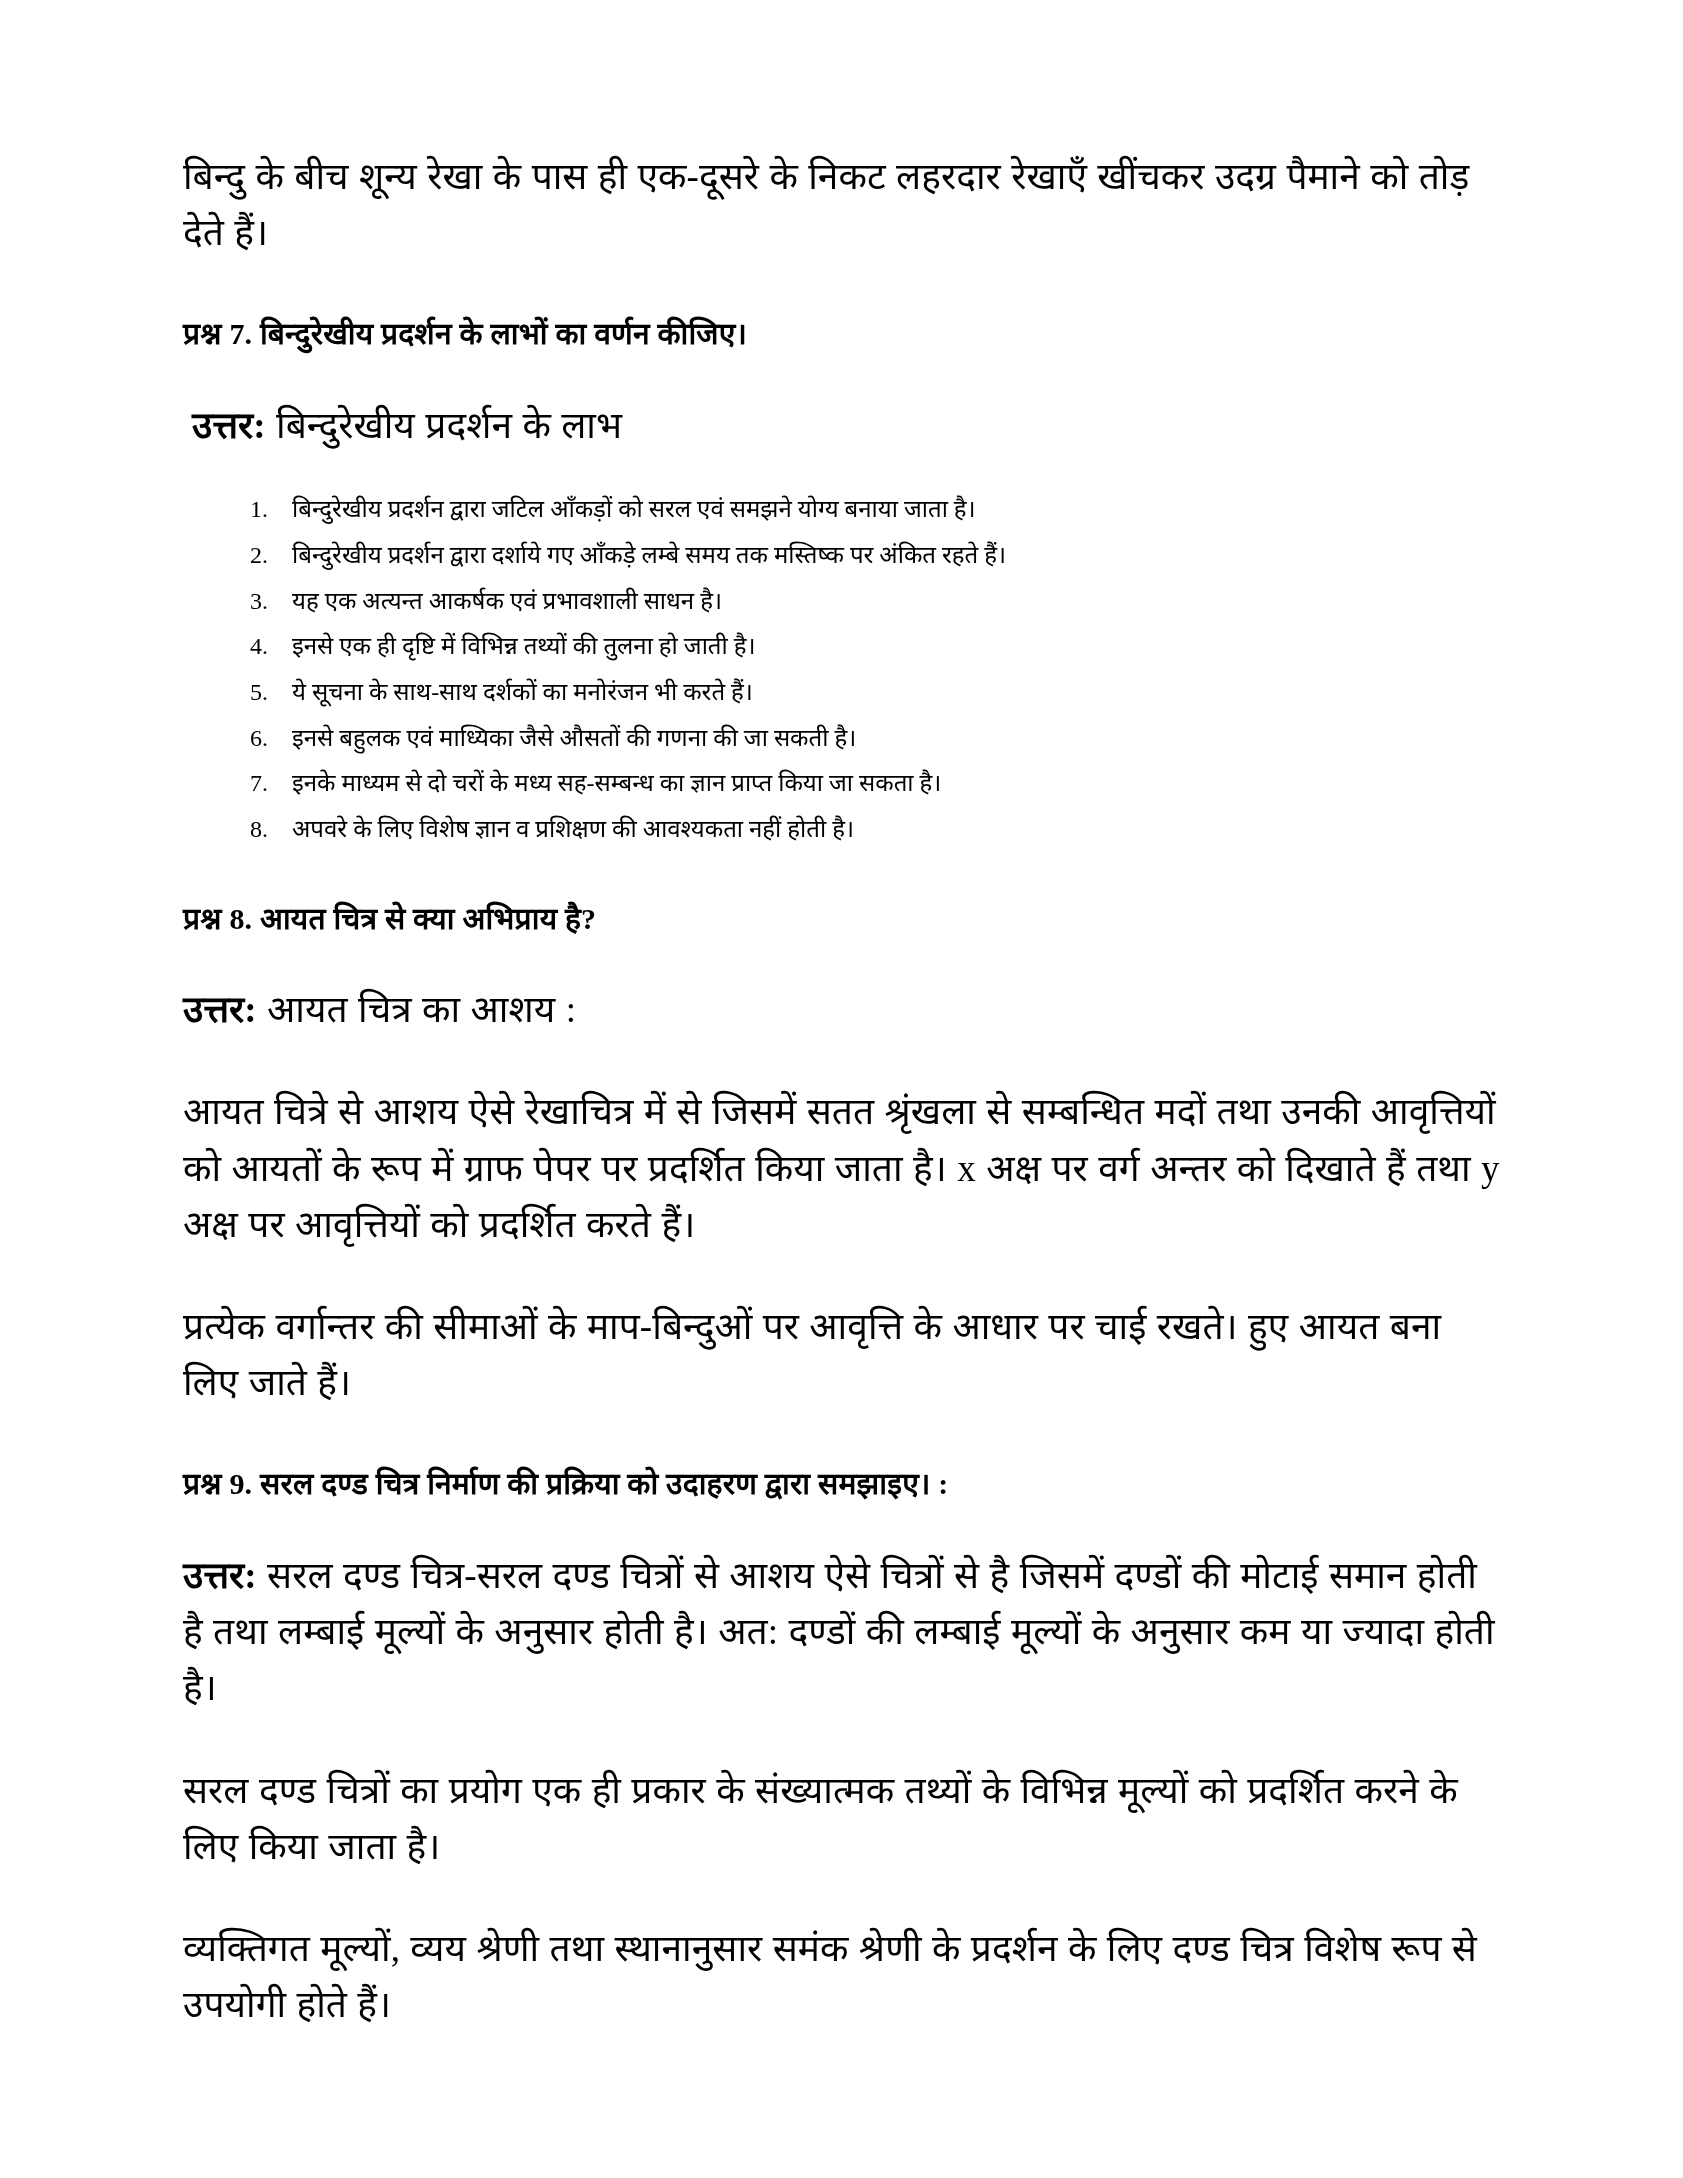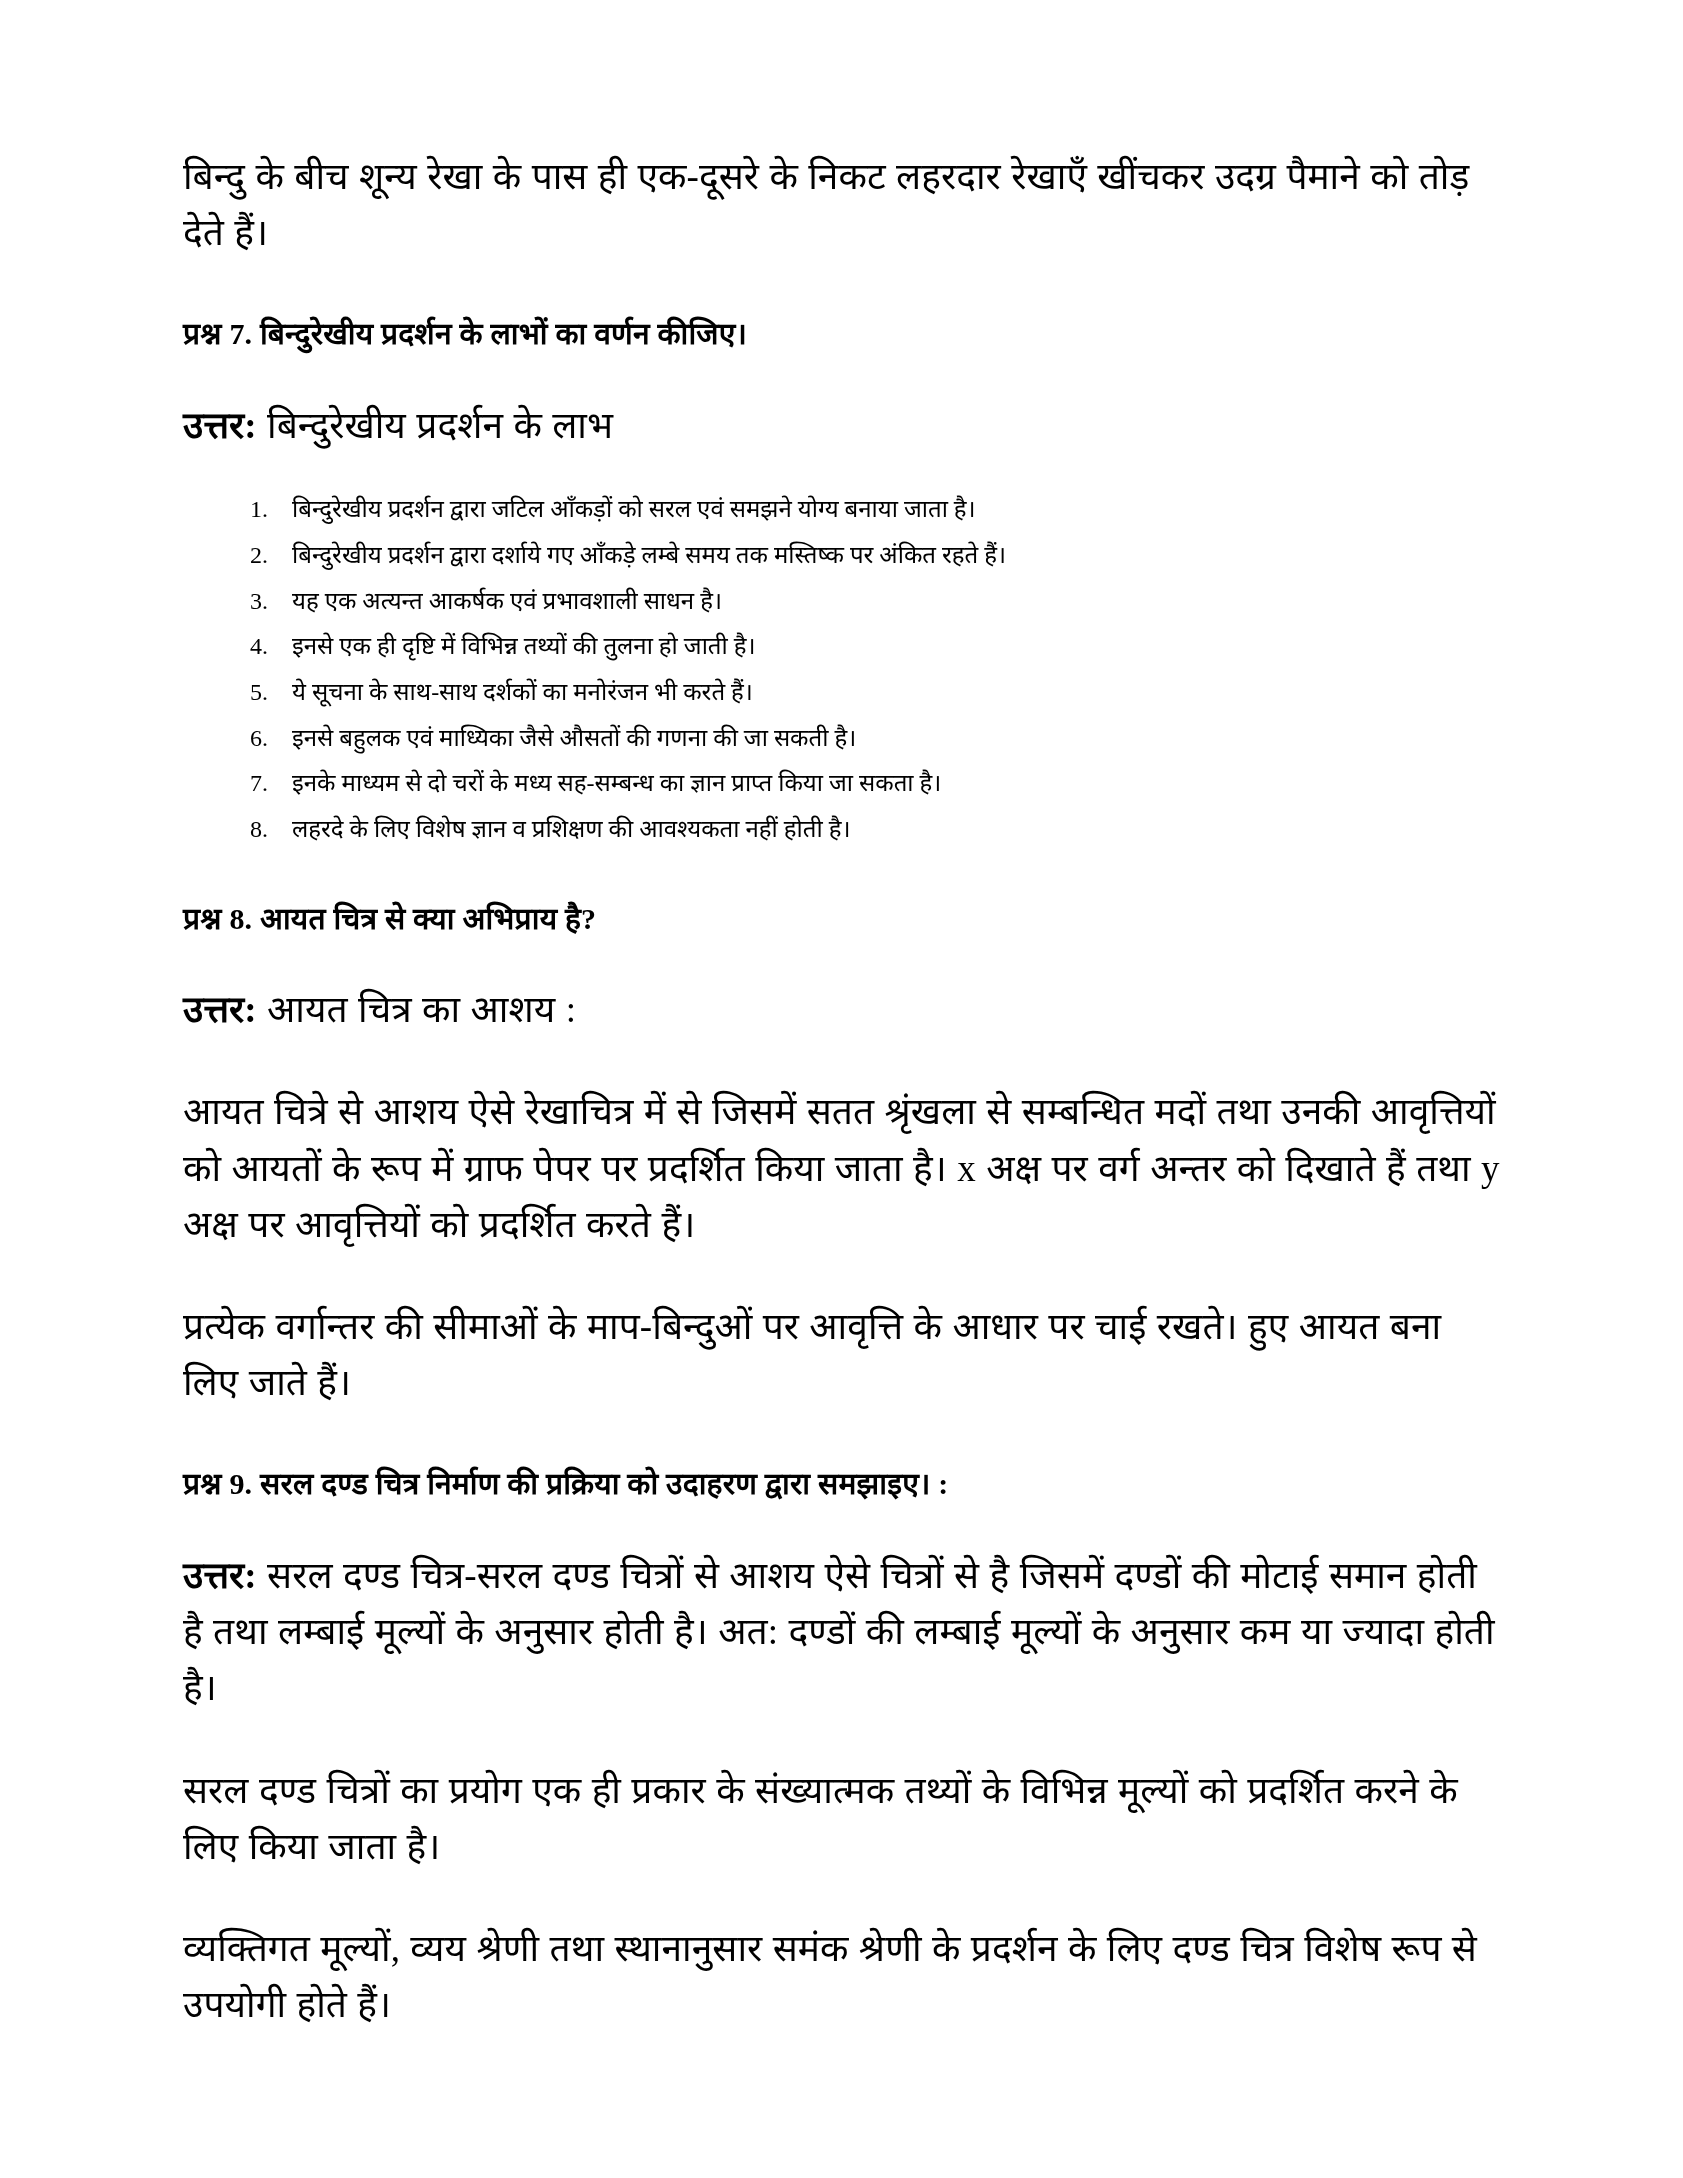--- a/index.html
+++ b/index.html
@@ -59,21 +59,21 @@
     line-height: 1.0;
   }
   ol.benefits li {
     margin: 0 0 14px 0;
     padding-left: 18px;
     line-height: 1.32;
   }
   ol.benefits li:last-child { margin-bottom: 0; }
   ol.benefits li .li-text { display: inline; }
 
-  .tight { margin-bottom: 40px; }
+  .tight { margin-bottom: 40px; margin-left: 9px; }
 </style>
 </head>
 <body>
 
 <div class="page">
   <div class="content">
 
     <p class="para">बिन्दु के बीच शून्य रेखा के पास ही एक-दूसरे के निकट लहरदार रेखाएँ खींचकर उदग्र पैमाने को तोड़ देते हैं।</p>
 
     <h2 class="qheading">प्रश्न 7. बिन्दुरेखीय प्रदर्शन के लाभों का वर्णन कीजिए।</h2>
@@ -83,21 +83,21 @@
     </p>
 
     <ol class="benefits">
       <li><span class="li-text">बिन्दुरेखीय प्रदर्शन द्वारा जटिल आँकड़ों को सरल एवं समझने योग्य बनाया जाता है।</span></li>
       <li><span class="li-text">बिन्दुरेखीय प्रदर्शन द्वारा दर्शाये गए आँकड़े लम्बे समय तक मस्तिष्क पर अंकित रहते हैं।</span></li>
       <li><span class="li-text">यह एक अत्यन्त आकर्षक एवं प्रभावशाली साधन है।</span></li>
       <li><span class="li-text">इनसे एक ही दृष्टि में विभिन्न तथ्यों की तुलना हो जाती है।</span></li>
       <li><span class="li-text">ये सूचना के साथ-साथ दर्शकों का मनोरंजन भी करते हैं।</span></li>
       <li><span class="li-text">इनसे बहुलक एवं माध्यिका जैसे औसतों की गणना की जा सकती है।</span></li>
       <li><span class="li-text">इनके माध्यम से दो चरों के मध्य सह-सम्बन्ध का ज्ञान प्राप्त किया जा सकता है।</span></li>
-      <li><span class="li-text">लहरदे के लिए विशेष ज्ञान व प्रशिक्षण की आवश्यकता नहीं होती है।</span></li>
+      <li><span class="li-text">अपवरे के लिए विशेष ज्ञान व प्रशिक्षण की आवश्यकता नहीं होती है।</span></li>
     </ol>
 
     <h2 class="qheading">प्रश्न 8. आयत चित्र से क्या अभिप्राय है?</h2>
 
     <p class="para">
       <span class="answer-label">उत्तर:</span><span> आयत चित्र का आशय :</span>
     </p>
 
     <p class="para">आयत चित्रे से आशय ऐसे रेखाचित्र में से जिसमें सतत श्रृंखला से सम्बन्धित मदों तथा उनकी आवृत्तियों को आयतों के रूप में ग्राफ पेपर पर प्रदर्शित किया जाता है। x अक्ष पर वर्ग अन्तर को दिखाते हैं तथा y अक्ष पर आवृत्तियों को प्रदर्शित करते हैं।</p>
     <p class="para">प्रत्येक वर्गान्तर की सीमाओं के माप-बिन्दुओं पर आवृत्ति के आधार पर चाई रखते। हुए आयत बना लिए जाते हैं।</p>

